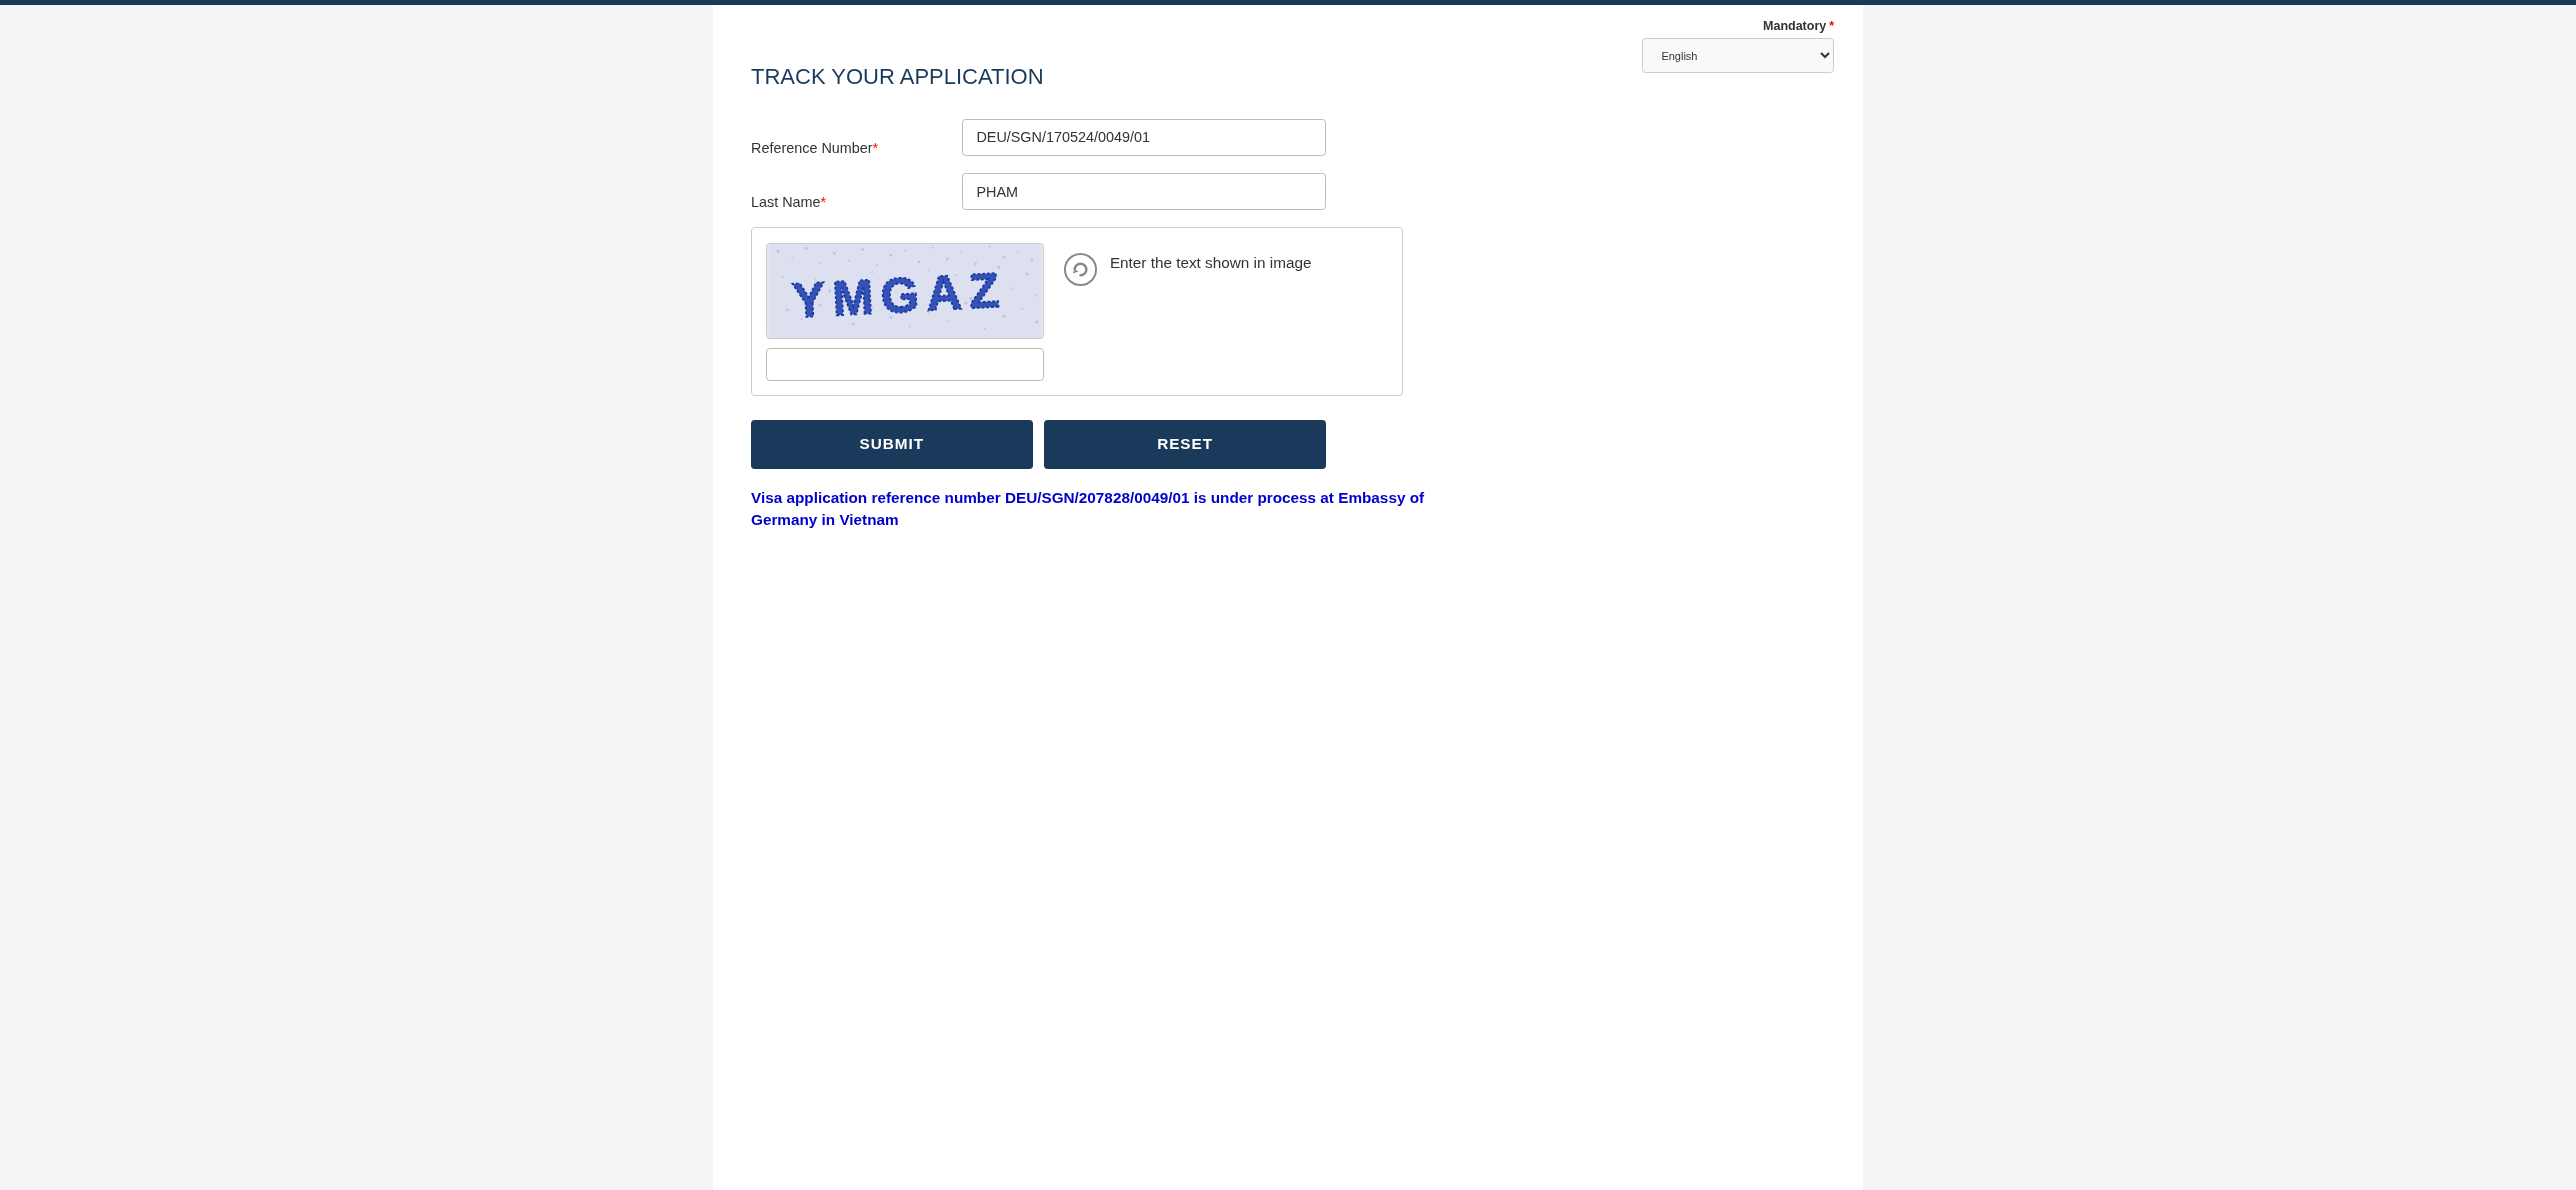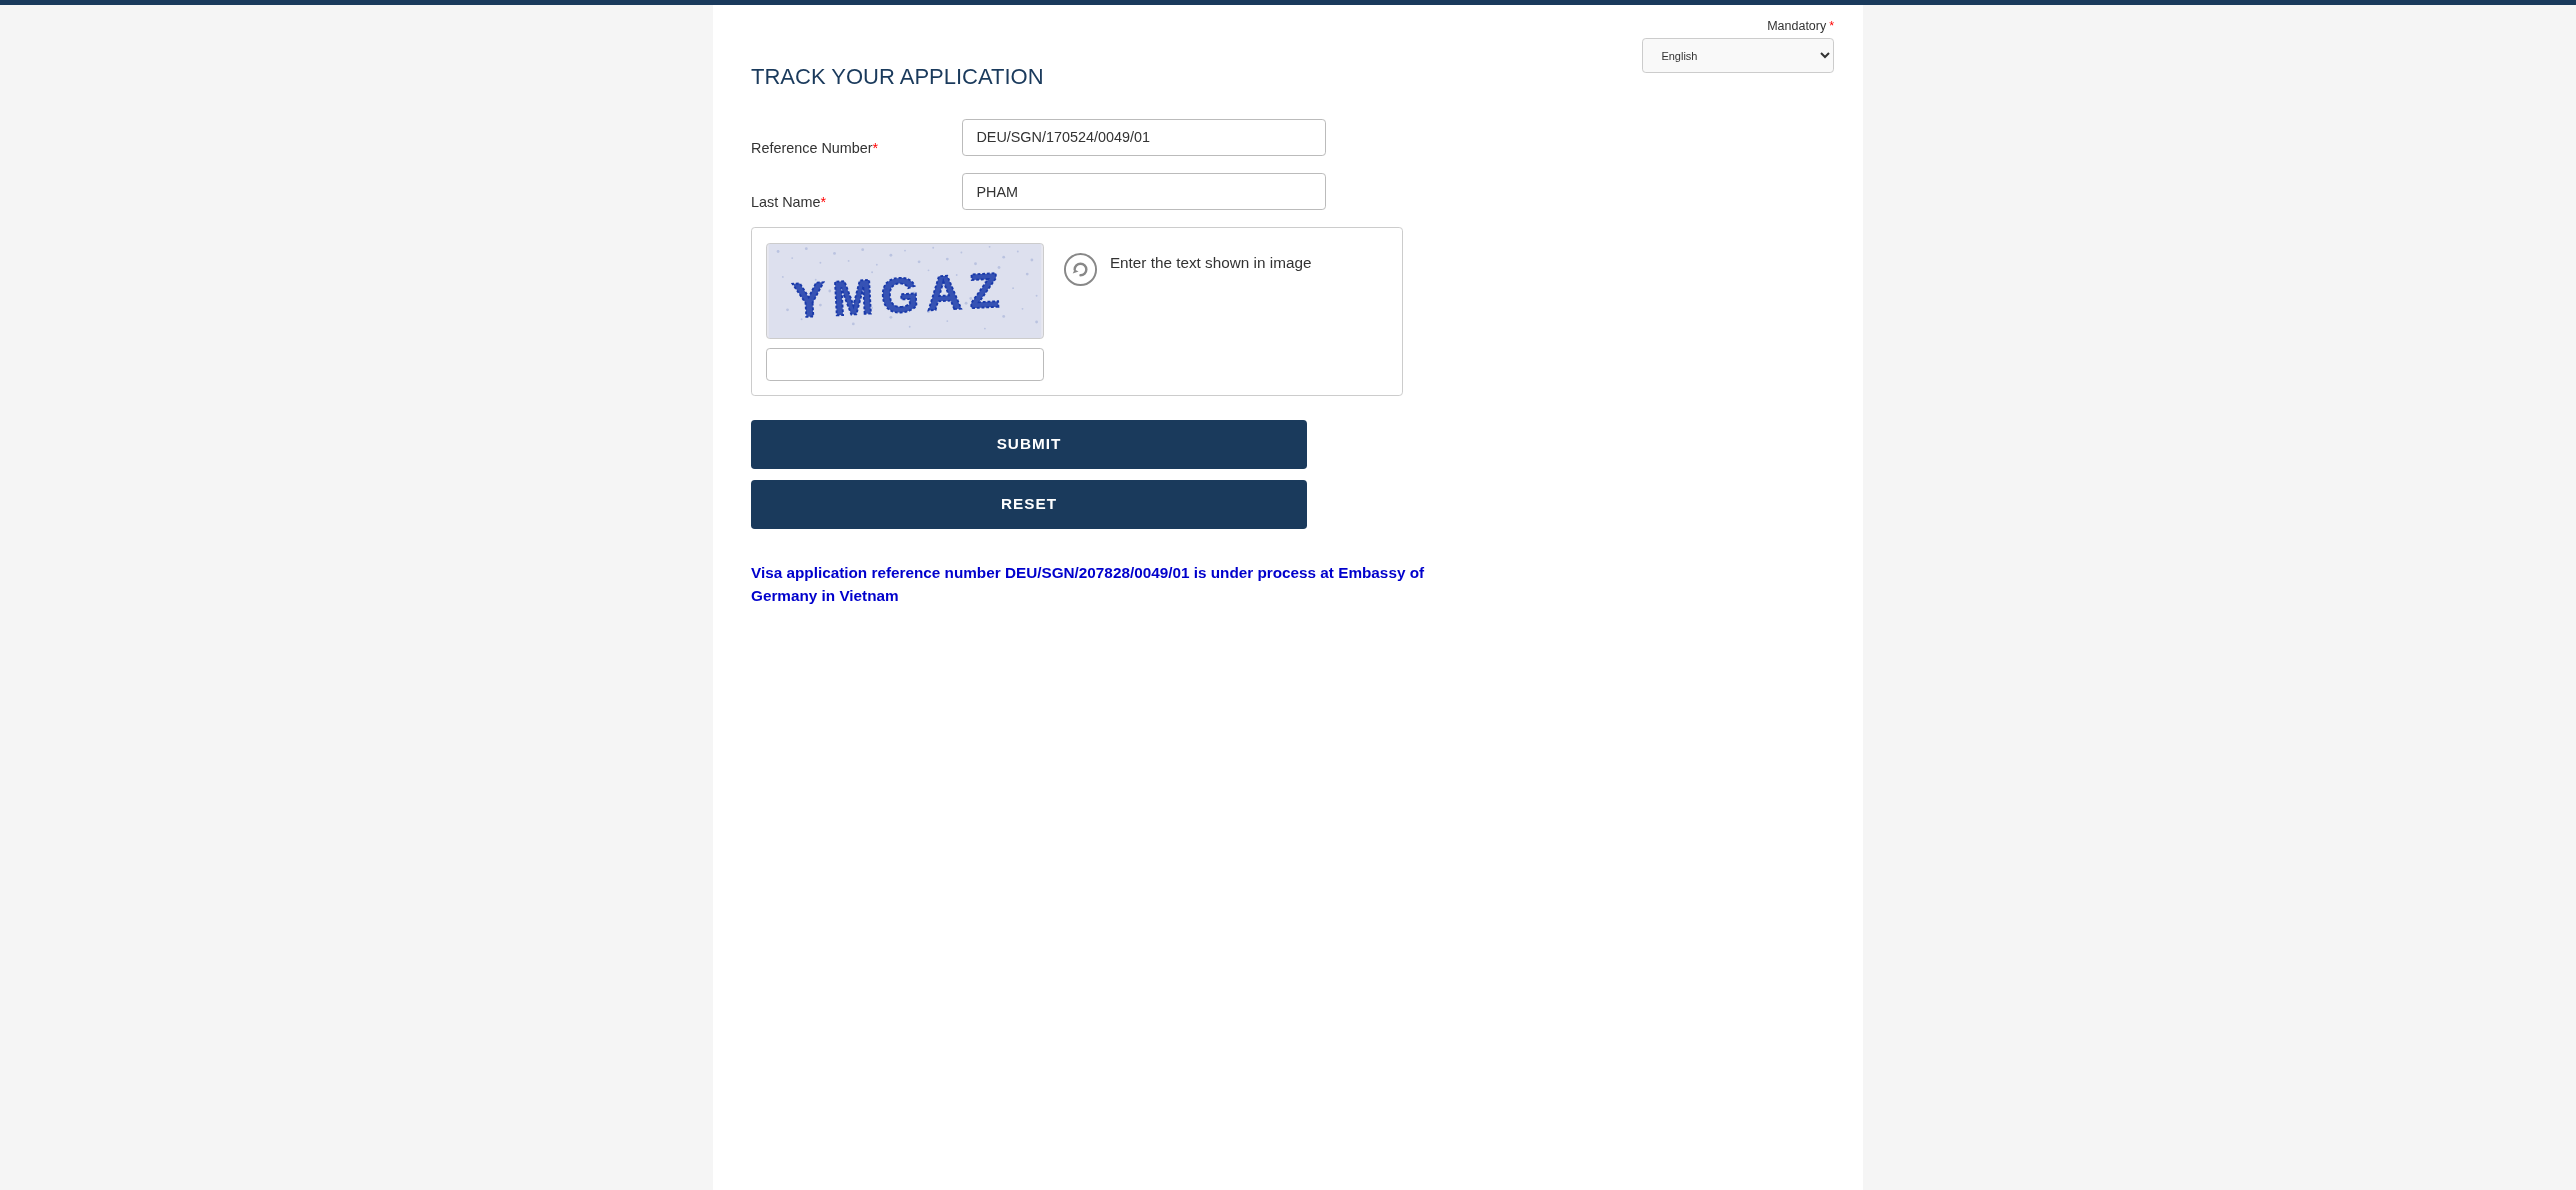--- a/index.html
+++ b/index.html
@@ -24,20 +24,21 @@
     .language-section {
       position: absolute;
       top: 14.4px;
       right: 29px;
       text-align: right;
     }
     .mandatory-label {
       font-size: 12.5px;
       color: #333;
       margin-bottom: 4.8px;
+      font-weight: bold;
     }
     .mandatory-label .asterisk {
       color: red;
       margin-left: 2.9px;
     }
     .language-select {
       width: 192px;
       padding: 9.6px 14.4px;
       border: 1px solid #ccc;
       border-radius: 3.8px;
@@ -138,23 +139,23 @@
     }
     .captcha-instruction {
       font-size: 15.3px;
       color: #333;
       line-height: 1.4;
     }
     .buttons-section {
       max-width: 575px;
       margin-left: 0;
       display: flex;
-      flex-direction: column;
+      flex-direction: row;
       gap: 11.5px;
-      margin-bottom: 33px;
+      margin-bottom: 18px;
     }
     .btn-submit, .btn-reset {
       width: 556px;
       padding: 15.3px;
       font-size: 15.3px;
       font-weight: 700;
       letter-spacing: 1px;
       border: none;
       border-radius: 3.8px;
       cursor: pointer;

